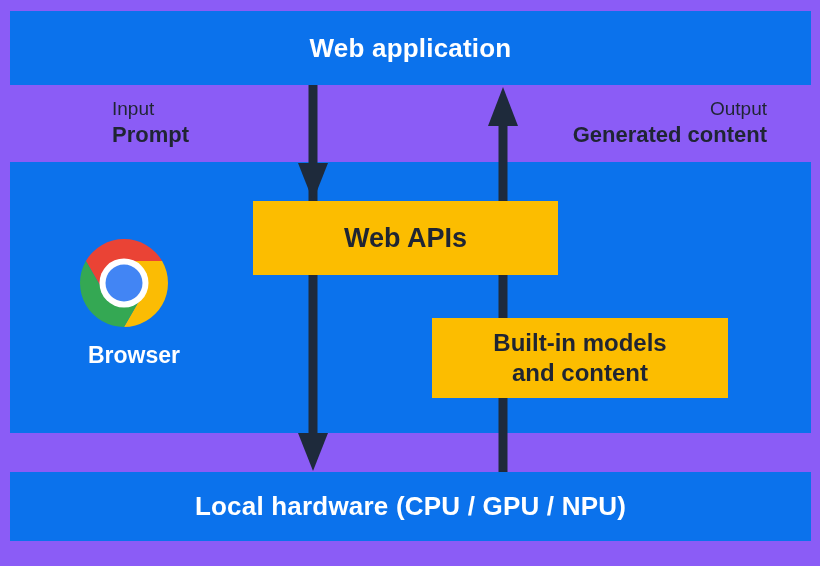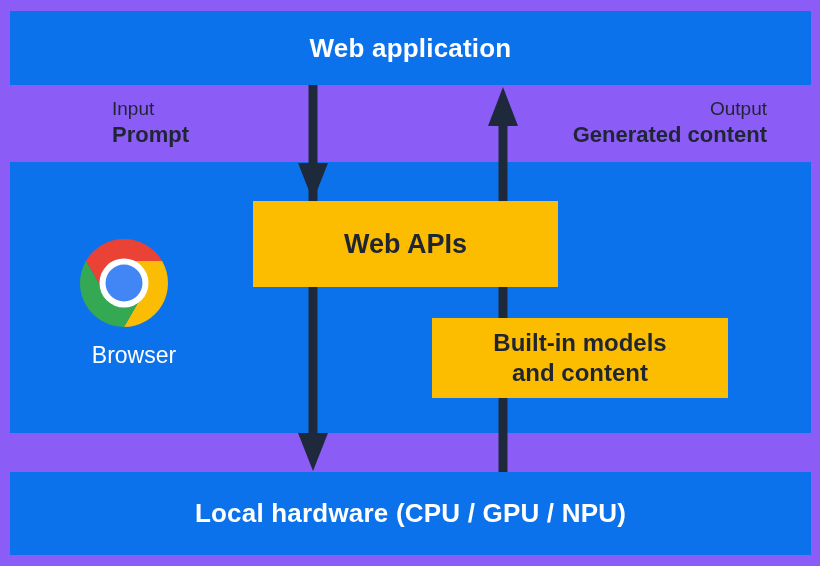--- a/index.html
+++ b/index.html
@@ -16,21 +16,21 @@
     left: 10px;
     width: 801px;
     background: var(--blue, #0B72EC);
     z-index: 1;
     display: flex;
     align-items: center;
     justify-content: center;
   }
   .layer-top    { top: 11px;  height: 74px; }
   .layer-middle { top: 162px; height: 271px; }
-  .layer-bottom { top: 472px; height: 83px; }
+  .layer-bottom { top: 472px; height: 69px; }
   .layer-title {
     color: var(--white-text, #ffffff);
     font-size: 26px;
     font-weight: 700;
     letter-spacing: 0.2px;
   }
   .io-block { position: absolute; top: 97px; z-index: 2; color: var(--dark-text, #1F2533); }
   .io-left  { left: 112px; text-align: left; }
   .io-right { right: 53px; text-align: right; }
   .io-title { font-size: 19px; font-weight: 400; line-height: 24px; }
@@ -41,33 +41,33 @@
     z-index: 3;
     background: var(--yellow, #FCBD00);
     color: var(--dark-text, #1F2533);
     display: flex;
     flex-direction: column;
     align-items: center;
     justify-content: center;
     text-align: center;
     font-weight: 700;
   }
-  .box-web-apis { left: 253px; top: 201px; width: 305px; height: 86px; font-size: 27px; }
+  .box-web-apis { left: 253px; top: 201px; width: 305px; height: 74px; font-size: 27px; }
   .box-builtin  { left: 432px; top: 318px; width: 296px; height: 80px; font-size: 24px; line-height: 30px; }
   .chrome-logo { position: absolute; left: 78px; top: 237px; z-index: 3; }
   .browser-label {
     position: absolute;
     left: 44px;
     top: 342px;
     width: 180px;
     z-index: 3;
     text-align: center;
     color: var(--white-text, #ffffff);
     font-size: 23px;
-    font-weight: 400;
+    font-weight: 700;
   }
 </style>
 </head>
 <body>
 
 <div class="canvas">
 
   <div class="layer layer-top">
     <div class="layer-title">Web application</div>
   </div>

